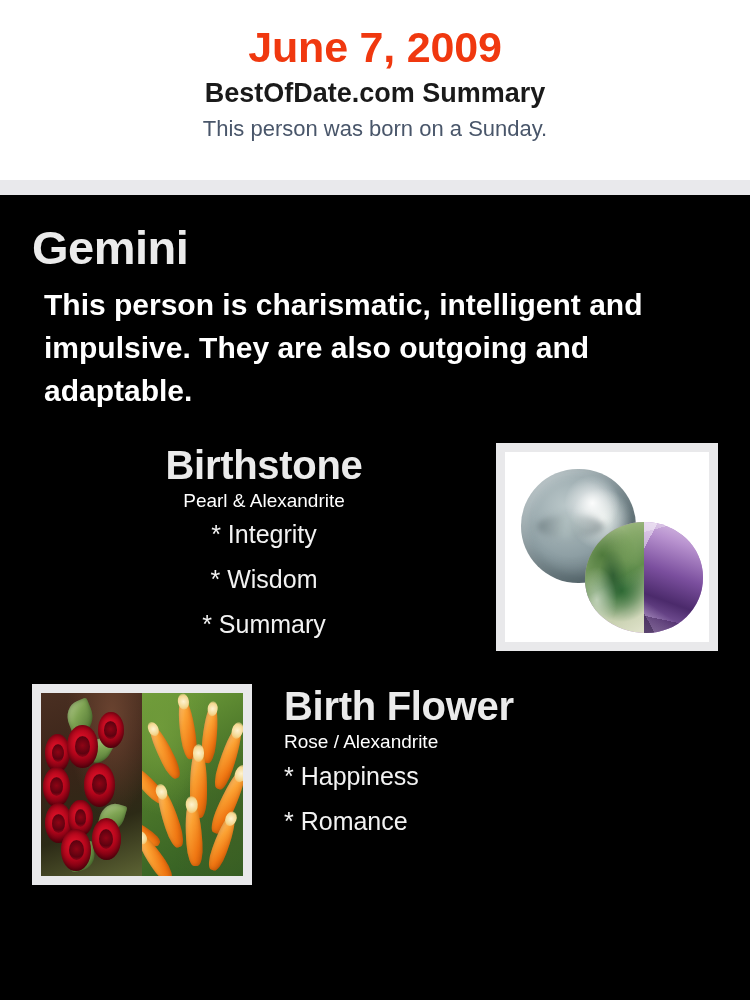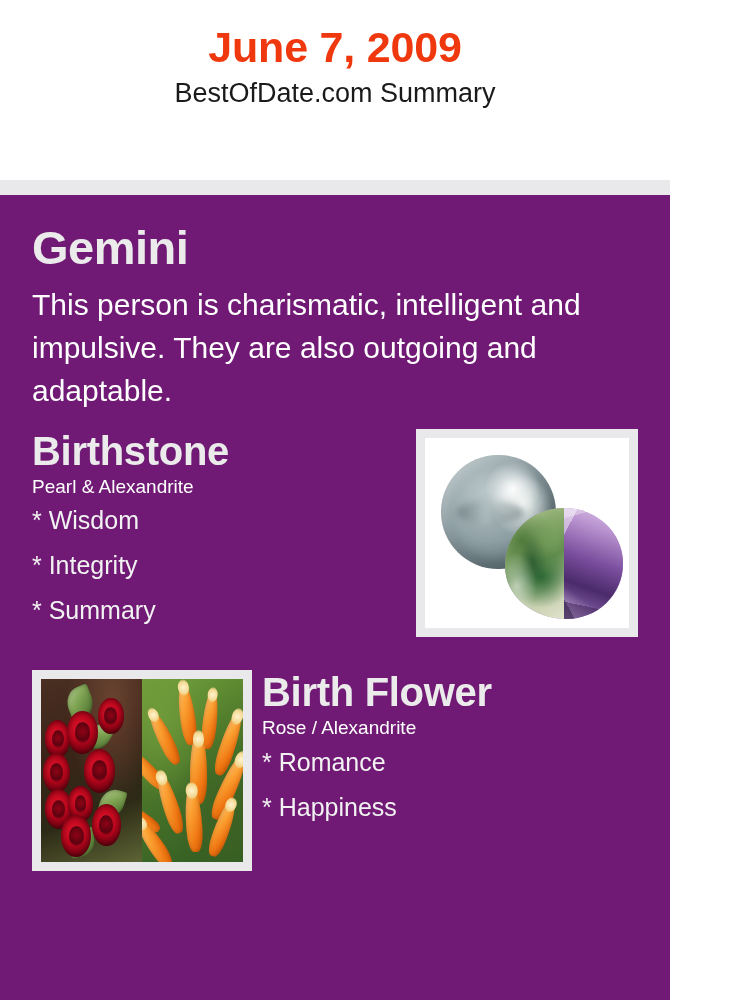--- a/index.html
+++ b/index.html
@@ -7,93 +7,93 @@
   html, body {
     margin: 0; padding: 0;
     background: #ffffff;
   }
   body {
     width: 750px; height: 1000px;
     overflow: hidden;
     font-family: "Liberation Sans", sans-serif;
     -webkit-font-smoothing: antialiased;
   }
-  .card { width: 670px; height: 1000px; position: relative; }
+  .card { width: 750px; height: 1000px; position: relative; }
 
   
   .header {
     background: #ffffff;
     padding: 18px 0 0 0;
     height: 180px;
     text-align: center;
   }
   .date-title {
     color: #f0380f;
     font-size: 43px;
     font-weight: bold;
     line-height: 1.08;
     letter-spacing: -0.2px;
     margin: 6px 0 0 0;
   }
   .site-summary {
     color: #1a1a1a;
     font-size: 27px;
-    font-weight: normal;
+    font-weight: bold;
     line-height: 1.15;
     margin: 8px 0 0 0;
   }
   .born-line {
     color: #49566a;
     font-size: 22px;
     line-height: 1.15;
     margin: 7px 0 0 0;
   }
   .grey-divider {
     height: 15px;
     background: #e9e9ec;
     width: 100%;
   }
 
   
   .body-purple {
-    background: #701a75;
+    background: #000000;
     height: 805px;
     padding: 0;
     position: relative;
   }
 
   .sign-block { padding: 28px 32px 0 32px; }
   .sign-name {
     color: #ebebeb;
     font-size: 47px;
     font-weight: bold;
     line-height: 1.05;
     margin: 0;
     letter-spacing: -0.5px;
   }
   .sign-desc {
     color: #ffffff;
     font-size: 30px;
-    font-weight: normal;
+    font-weight: bold;
     line-height: 1.43;
-    margin: 12px 0 0 0;
+    margin: 12px 0 0 12px;
     max-width: 680px;
   }
 
   
   .section {
     display: flex;
     align-items: flex-start;
     padding: 0 32px;
   }
-  .section-stone { margin-top: 16px; }
+  .section-stone { margin-top: 30px; text-align: center; }
   .section-flower { margin-top: 27px; }
 
   .sec-text { flex: 1 1 auto; min-width: 0; }
-  .sec-text-right { padding-left: 10px; }
+  .sec-text-right { padding-left: 32px; }
 
   .sec-title {
     color: #ebebeb;
     font-size: 40px;
     font-weight: bold;
     line-height: 1.1;
     margin: 0;
     letter-spacing: -0.3px;
   }
   .sec-sub {
@@ -238,37 +238,38 @@
   }
 </style>
 </head>
 <body>
 
 <div class="card">
 
   <div class="header">
     <div class="date-title">June 7, 2009</div>
     <div class="site-summary">BestOfDate.com Summary</div>
+    <div class="born-line">This person was born on a Sunday.</div>
   </div>
   <div class="grey-divider"></div>
 
   <div class="body-purple">
 
     <div class="sign-block">
       <div class="sign-name">Gemini</div>
       <div class="sign-desc">This person is charismatic, intelligent and impulsive. They are also outgoing and adaptable.</div>
     </div>
 
     <div class="section section-stone">
       <div class="sec-text">
         <div class="sec-title">Birthstone</div>
         <div class="sec-sub">Pearl &amp; Alexandrite</div>
         <ul class="sec-list">
+          <li>* Integrity</li>
           <li>* Wisdom</li>
-          <li>* Integrity</li>
           <li>* Summary</li>
         </ul>
       </div>
       <div class="frame frame-stone">
         <div class="photo">
           <div class="pearl"></div>
           <div class="gem">
             <div class="gem-left"></div>
             <div class="gem-right"></div>
           </div>
@@ -310,20 +311,20 @@
               <div class="trumpet" style="left:62%; top:64%; width:15%; height:32%; transform:rotate(20deg);"></div>
               <div class="trumpet" style="left:20%; top:72%; width:15%; height:30%; transform:rotate(-34deg);"></div>
             </div>
           </div>
         </div>
       </div>
       <div class="sec-text sec-text-right">
         <div class="sec-title">Birth Flower</div>
         <div class="sec-sub">Rose / Alexandrite</div>
         <ul class="sec-list">
+          <li>* Happiness</li>
           <li>* Romance</li>
-          <li>* Happiness</li>
         </ul>
       </div>
     </div>
 
   </div>
 </div>
 
 </body></html>

